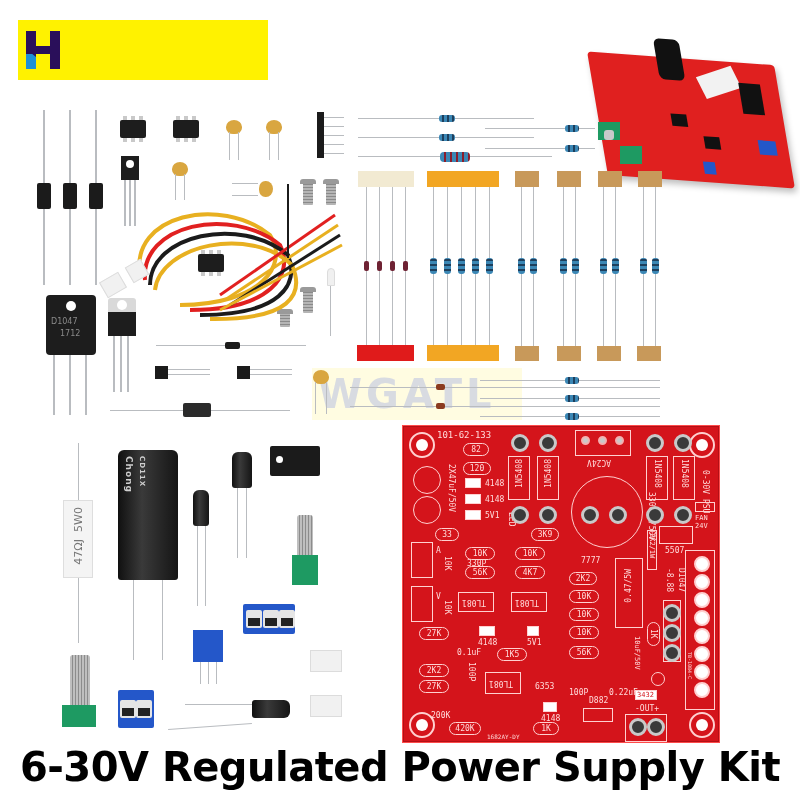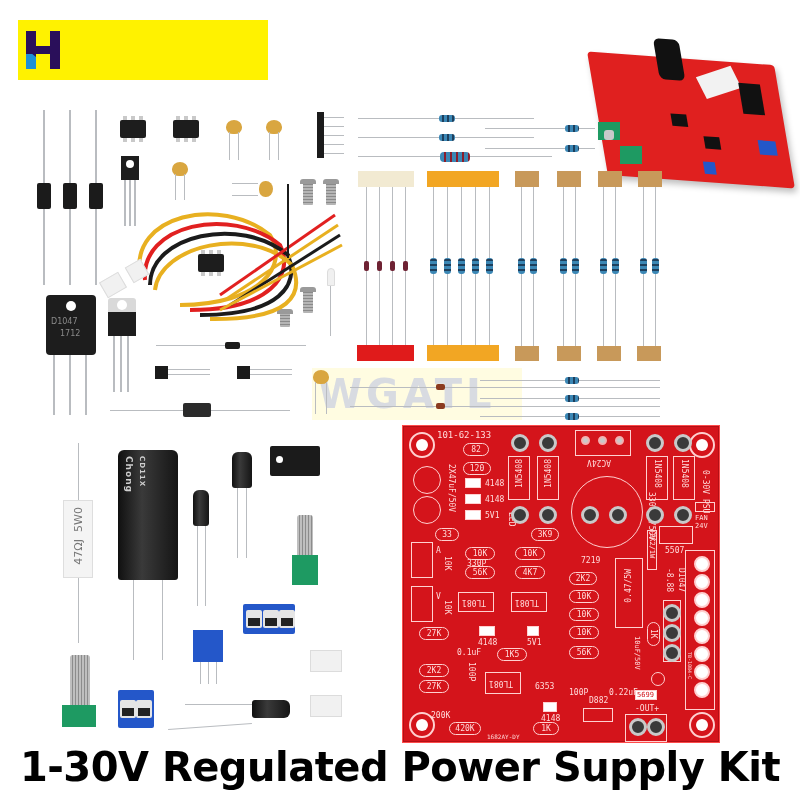--- a/index.html
+++ b/index.html
@@ -329,21 +329,21 @@
 
   <span class="pill" style="left:32px;top:102px;width:24px;">33</span>
   <span class="pill" style="left:128px;top:102px;width:28px;">3K9</span>
   <span class="silk vtext" style="left:104px;top:86px;">LED</span>
 
   <div class="rect" style="left:8px;top:116px;width:22px;height:36px;"></div>
   <span class="silk" style="left:33px;top:120px;">A</span>
   <span class="silk vtext" style="left:40px;top:130px;">10K</span>
   <span class="pill" style="left:62px;top:121px;width:30px;">10K</span>
   <span class="pill" style="left:112px;top:121px;width:30px;">10K</span>
-  <span class="silk" style="left:178px;top:130px;">7219</span>
+  <span class="silk" style="left:178px;top:130px;">7777</span>
   <span class="pill" style="left:62px;top:140px;width:30px;">56K</span>
   <span class="pill" style="left:112px;top:140px;width:30px;">4K7</span>
   <span class="pill" style="left:166px;top:146px;width:28px;">2K2</span>
 
   <div class="rect" style="left:8px;top:160px;width:22px;height:36px;"></div>
   <span class="silk" style="left:33px;top:166px;">V</span>
   <span class="silk vtext" style="left:40px;top:174px;">10K</span>
   <div class="rect" style="left:55px;top:166px;width:36px;height:20px;">
       <span class="silk" style="left:3px;top:5px;transform:rotate(180deg);">TL081</span>
     </div>
@@ -429,32 +429,32 @@
     </div>
 
   <div class="rect" style="left:260px;top:174px;width:18px;height:62px;"></div>
   <div class="bigpad" style="left:260px;top:178px;"></div>
   <div class="bigpad" style="left:260px;top:198px;"></div>
   <div class="bigpad" style="left:260px;top:218px;"></div>
   <span class="pill vtext" style="left:244px;top:196px;width:13px;height:24px;line-height:11px;">1K</span>
   <span class="silk vtext" style="left:230px;top:210px;font-size:7px;">10uF/50V</span>
   <div class="rect" style="left:248px;top:246px;width:14px;height:14px;border-radius:50%;"></div>
   <div class="rect" style="left:232px;top:264px;width:22px;height:10px;background:#fff;">
-      <span class="silk" style="left:1px;top:0;color:#d4141b;font-size:7px;">5699</span>
+      <span class="silk" style="left:1px;top:0;color:#d4141b;font-size:7px;">3432</span>
     </div>
   <span class="silk" style="left:232px;top:278px;">-OUT+</span>
   <div class="rect" style="left:222px;top:288px;width:42px;height:28px;"></div>
   <div class="bigpad" style="left:226px;top:292px;"></div>
   <div class="bigpad" style="left:244px;top:292px;"></div>
 
   <div class="rect" style="left:282px;top:124px;width:30px;height:160px;"></div>
   <div class="fanpin" style="left:291px;top:130px;"></div>
   <div class="fanpin" style="left:291px;top:148px;"></div>
   <div class="fanpin" style="left:291px;top:166px;"></div>
   <div class="fanpin" style="left:291px;top:184px;"></div>
   <div class="fanpin" style="left:291px;top:202px;"></div>
   <div class="fanpin" style="left:291px;top:220px;"></div>
   <div class="fanpin" style="left:291px;top:238px;"></div>
   <div class="fanpin" style="left:291px;top:256px;"></div>
   <span class="silk vtext" style="left:284px;top:226px;font-size:5px;">TB-1084-C</span>
 </div>
 
-<div class="abs headline">1-30V Regulated Power Supply Kit</div>
+<div class="abs headline">6-30V Regulated Power Supply Kit</div>
 
 </body></html>

